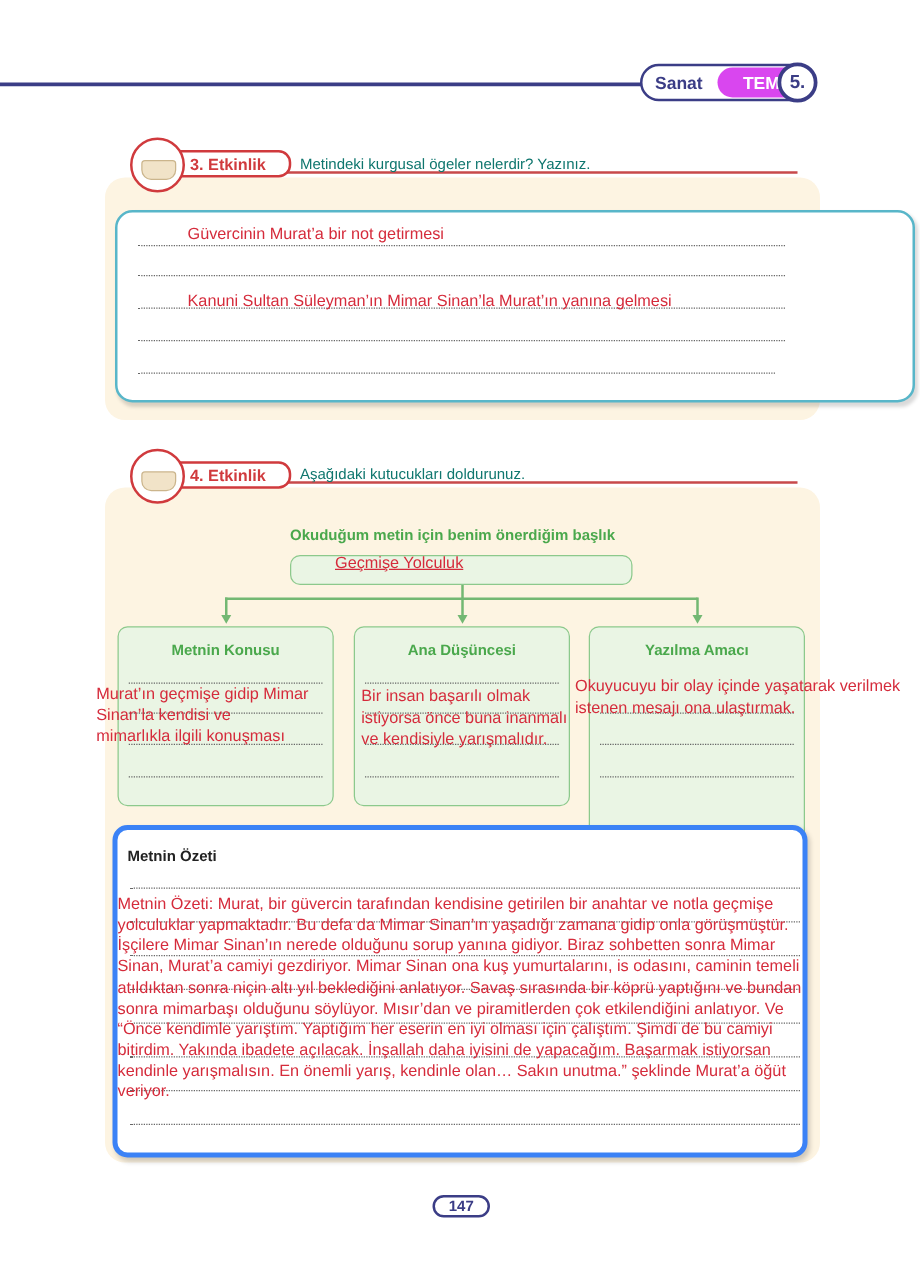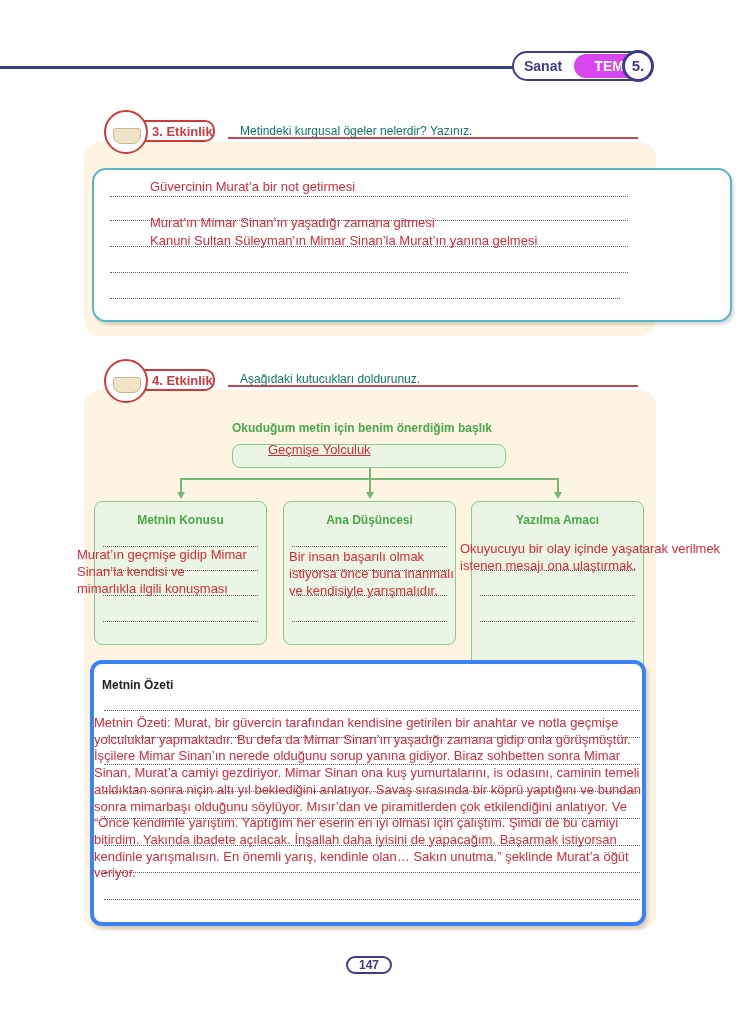--- a/index.html
+++ b/index.html
@@ -8,21 +8,21 @@
   
   .top-line { left:0; top:66px; width:520px; height:3px; background:#3b3d86; }
   .theme-pill { left:512px; top:51px; width:140px; height:30px; border:2px solid #3b3d86; border-radius:16px; background:#fff; box-sizing:border-box; }
   .theme-sanat { left:524px; top:58px; font-weight:bold; font-size:14px; color:#3b3d86; }
   .theme-tema { left:574px; top:54px; width:60px; height:24px; background:#d946ef; border-radius:14px 4px 4px 14px; color:#fff; font-weight:bold; font-size:14px; line-height:24px; text-align:right; }
   .theme-num { left:622px; top:50px; width:32px; height:32px; border-radius:50%; background:#fff; border:3px solid #3b3d86; box-sizing:border-box; color:#3b3d86; font-weight:bold; font-size:15px; line-height:26px; text-align:center; }
 
   
   .act-circle { width:44px; height:44px; border-radius:50%; border:2px solid #d03a3d; background:#fff; box-sizing:border-box; }
   .act-book { width:26px; height:14px; border-radius:3px 3px 8px 8px; background:#f1e3c8; border:1px solid #cbb58c; }
-  .act-badge { height:22px; padding:0 0 0 20px; border:2px solid #d03a3d; border-radius:0 10px 10px 0; background:#fff; color:#d03a3d; font-weight:bold; font-size:13px; line-height:20px; box-sizing:border-box; }
+  .act-badge { height:22px; padding:0 18px 0 20px; border:2px solid #d03a3d; border-radius:0 10px 10px 0; background:#fff; color:#d03a3d; font-weight:bold; font-size:13px; line-height:20px; box-sizing:border-box; }
   .act-line { height:2px; background:#c8494b; }
   .act-text { font-size:12px; color:#0f766e; }
 
   .panel { background:#fdf4e2; border-radius:16px; }
   .white-box { background:#fff; border:2px solid #58b6c9; border-radius:14px; box-sizing:border-box; box-shadow:2px 3px 3px rgba(0,0,0,0.15); }
   .dots { border-bottom:1.5px dotted #666; height:0; }
   .red { color:#d52b3b; font-size:13px; line-height:16px; }
 
   .green-title { color:#4aa84c; font-weight:bold; font-size:12px; }
   .green-box { background:#eaf5e4; border:1.5px solid #8cc98c; border-radius:8px; box-sizing:border-box; }
@@ -49,21 +49,20 @@
 </div>
 <div class="abs act-text" style="left:240px; top:124px;">Metindeki kurgusal ögeler nelerdir? Yazınız.</div>
 
 <div class="abs white-box" style="left:92px; top:168px; width:640px; height:154px;">
   <div class="abs dots" style="left:16px; top:26px; width:518px;"></div>
   <div class="abs dots" style="left:16px; top:50px; width:518px;"></div>
   <div class="abs dots" style="left:16px; top:76px; width:518px;"></div>
   <div class="abs dots" style="left:16px; top:102px; width:518px;"></div>
   <div class="abs dots" style="left:16px; top:128px; width:510px;"></div>
   <div class="abs red" style="left:56px; top:9px;">Güvercinin Murat’a bir not getirmesi</div>
-  <div class="abs red" style="left:56px; top:45px;">Murat’ın Mimar Sinan’ın yaşadığı zamana gitmesi</div>
   <div class="abs red" style="left:56px; top:63px;">Kanuni Sultan Süleyman’ın Mimar Sinan’la Murat’ın yanına gelmesi</div>
 </div>
 
 <div class="abs panel" style="left:84px; top:390px; width:572px; height:540px;"></div>
 <div class="abs act-line" style="left:228px; top:385px; width:410px;"></div>
 <div class="abs act-badge" style="left:130px; top:369px;">4. Etkinlik</div>
 <div class="abs act-circle" style="left:104px; top:359px;">
   <div class="abs act-book" style="left:7px; top:16px;"></div>
 </div>
 <div class="abs act-text" style="left:240px; top:372px;">Aşağıdaki kutucukları doldurunuz.</div>

